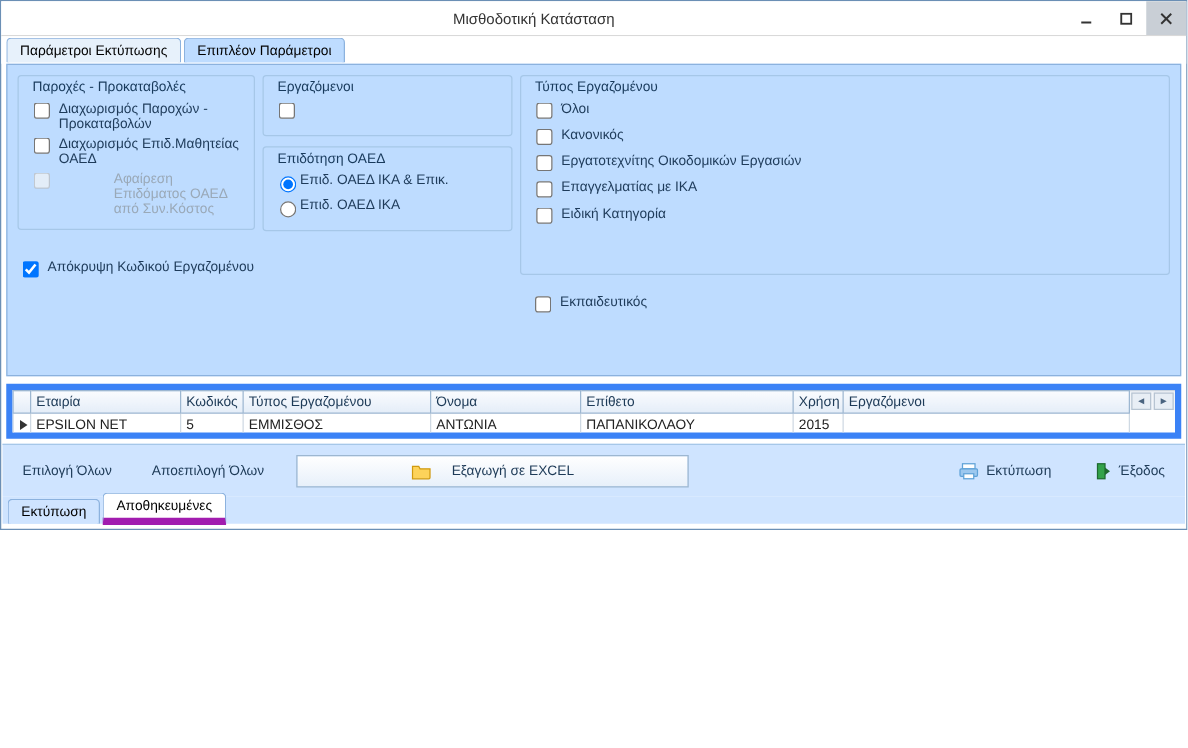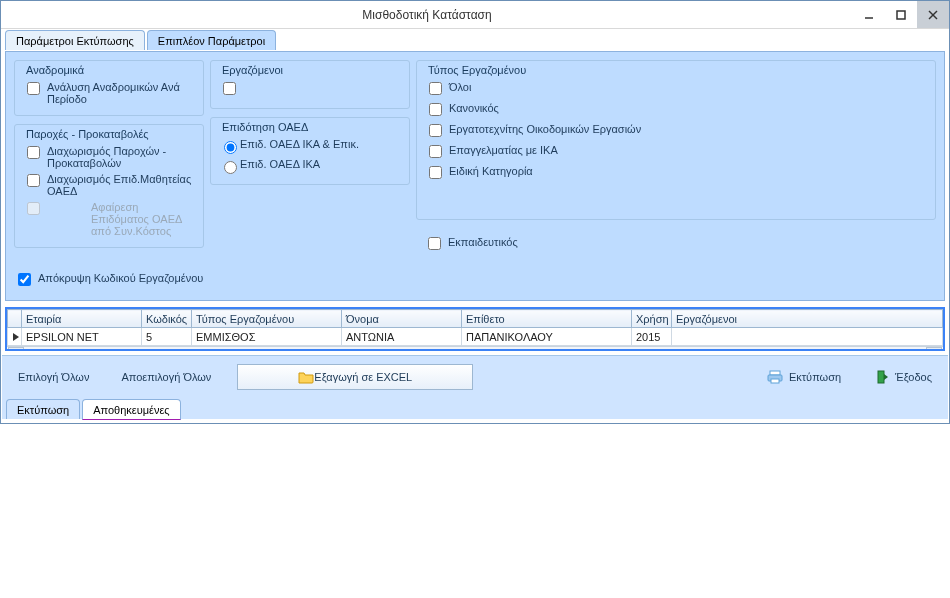--- a/index.html
+++ b/index.html
@@ -17,35 +17,35 @@
   .fieldset { border:1px solid #a6c7e8; border-radius:3px; padding:6px 8px 8px; position:relative; margin-bottom:8px; }
   .fieldset > legend, .fieldset > .legend { position:relative; top:-3px; padding:0 3px; background:#bedcff; color:#183a5c; font-size:11px; display:inline;}
   .col { display:flex; flex-direction:column; }
   .col1 { width:190px; }
   .col2 { width:200px; }
   .col3 { flex:1; }
   .chk { display:flex; align-items:flex-start; gap:4px; padding:2px 0; color:#1e3b5a; }
   .chk input { margin-top:1px; }
   .chk.disabled { color:#9aa9b8;gap:48px; }
   .radio { display:flex; align-items:flex-start; gap:0; padding:2px 0; color:#1e3b5a;}
-  .gridwrap { flex:1; margin:0 4px 4px; border:2px solid #3b82f6; background:#fff; overflow:hidden; display:flex; flex-direction:column;}
+  .gridwrap { flex:1; margin:0 4px 4px; border:5px solid #3b82f6; background:#fff; overflow:hidden; display:flex; flex-direction:row;}
   table.grid { border-collapse:collapse; width:100%; table-layout:fixed;}
   table.grid th { background:linear-gradient(#f9fbfe,#e4edf8); border:1px solid #9db7d1; padding:2px 4px; text-align:left; font-weight:normal; color:#1d3a57; height:18px; }
   table.grid td { border:1px solid #cfd9e3; padding:2px 4px; color:#222; height:18px; overflow:hidden; white-space:nowrap;}
   .gridfill { flex:1; background:#fff; }
   .rowptr { width:12px; text-align:center; }
   .scrollbar { height:16px; border-top:1px solid #c9d3de; background:#f2f5f9; display:flex; align-items:center; }
   .scrollbar .arrow { width:16px; height:14px; border:1px solid #b7c4d2; background:#e8eef5; margin:0 1px; display:flex; align-items:center; justify-content:center; font-size:8px; color:#4a6480;}
   .footer { height:42px; background:#cfe4ff; border-top:1px solid #a6c7e8; margin:0 1px 0; display:flex; align-items:center; padding:0 10px; gap:20px;}
   .footer .btn { display:flex; align-items:center; gap:6px; color:#1d3a57; cursor:pointer; padding:2px 6px;}
-  .footer .bigbtn { display:flex; align-items:center; gap:0; border:1px solid #9db7d1; background:linear-gradient(#ffffff,#e7f0fa); padding:4px 60px; cursor:pointer; color:#1d3a57;}
+  .footer .bigbtn { display:flex; align-items:center; gap:16px; border:1px solid #9db7d1; background:linear-gradient(#ffffff,#e7f0fa); padding:4px 91px; cursor:pointer; color:#1d3a57;}
   .icon { width:16px; height:16px; display:inline-block; }
   .tabstrip2 { height:22px; display:flex; align-items:flex-end; padding:0 4px; background:#cfe4ff; margin:0 1px 4px;}
   .tabstrip2 .tab { background:#cfe4ff; border-color:#8cb2de; }
-  .tabstrip2 .tab.active { background:#fff; border-bottom:1px solid #a21caf; margin-bottom:-1px;}
+  .tabstrip2 .tab.active { background:#fff; border-bottom:6px solid #a21caf; margin-bottom:-1px;}
   .spacer { flex:1; }
   svg { display:block; }
 </style>
 </head>
 <body>
 
 <div class="window">
 
   <div class="titlebar">
     <div class="title">Μισθοδοτική Κατάσταση</div>
@@ -70,27 +70,20 @@
   </div>
 
   <div class="tabstrip">
     <div class="tab">Παράμετροι Εκτύπωσης</div>
     <div class="tab active">Επιπλέον Παράμετροι</div>
   </div>
 
   <div class="tabpanel">
 
     <div class="col col1">
-      <div class="fieldset">
-        <span class="legend">Αναδρομικά</span>
-        <label class="chk">
-          <input type="checkbox" style="">
-          <span>Ανάλυση Αναδρομικών Ανά Περίοδο</span>
-        </label>
-      </div>
       <div class="fieldset">
         <span class="legend">Παροχές - Προκαταβολές</span>
         <label class="chk">
           <input type="checkbox" style="">
           <span>Διαχωρισμός Παροχών - Προκαταβολών</span>
         </label>
         <label class="chk">
           <input type="checkbox" style="">
           <span>Διαχωρισμός Επιδ.Μαθητείας ΟΑΕΔ</span>
         </label>

